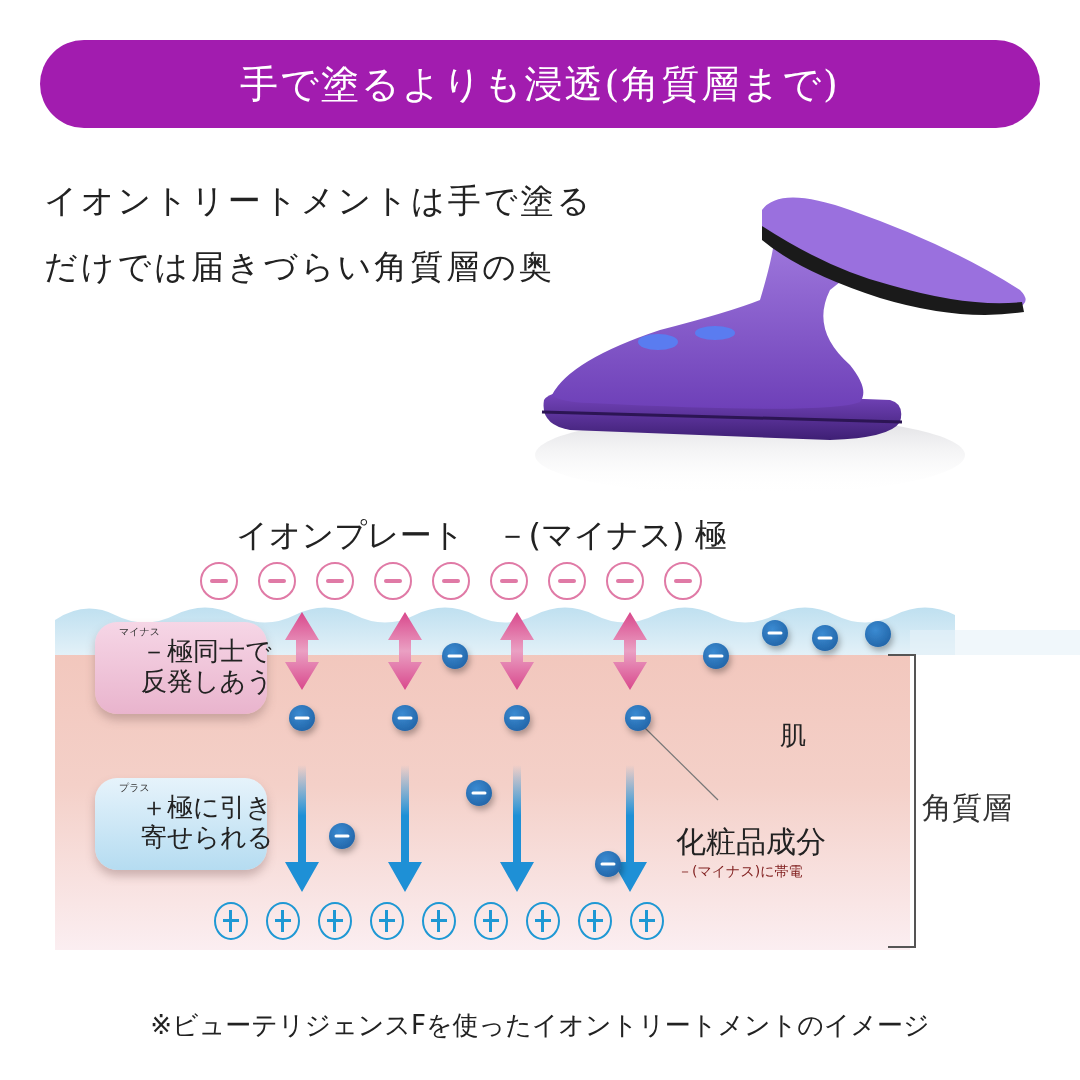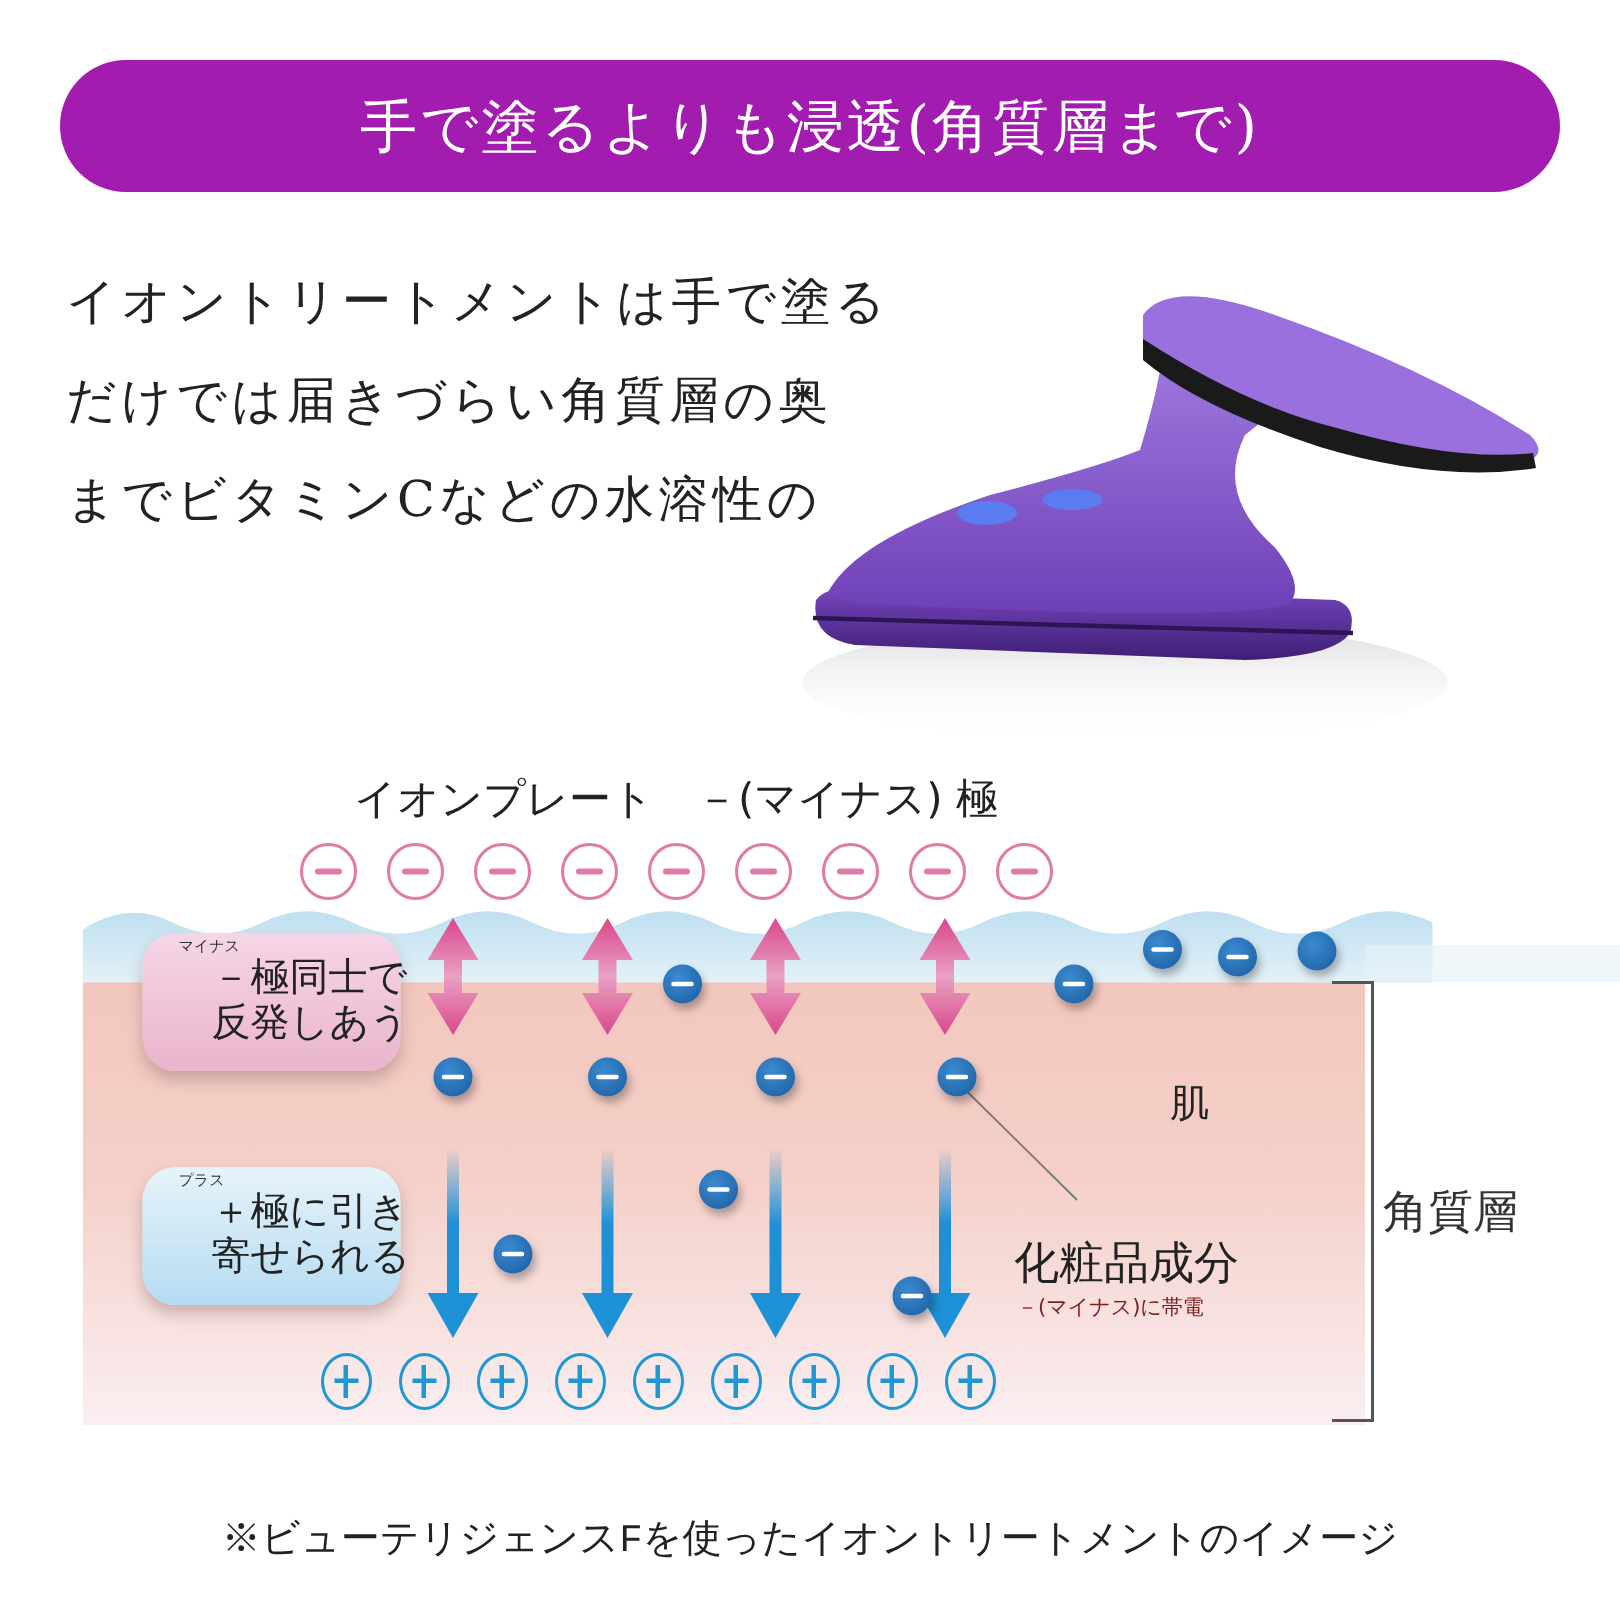--- a/index.html
+++ b/index.html
@@ -21,21 +21,21 @@
     letter-spacing: 3px;
   }
   .intro .line { display: block; white-space: nowrap; }
 
   
   .device { position: absolute; left: 530px; top: 190px; width: 550px; height: 310px; }
 
   
   .diagram { position: absolute; left: 0; top: 500px; width: 1080px; height: 480px; }
   .plate-title {
-    position: absolute; left: 236px; top: 14px; font-size: 28px; color: #222; white-space: nowrap;
+    position: absolute; left: 236px; top: 14px; font-size: 32px; color: #222; white-space: nowrap;
   }
   .neg-row { position: absolute; left: 200px; top: 62px; display: flex; gap: 20px; }
   .neg-circle {
     width: 38px; height: 38px; border: 2.5px solid #e07aa6; border-radius: 50%;
     position: relative; background: #fff;
   }
   .neg-circle::after {
     content: ""; position: absolute; left: 8px; right: 8px; top: 15px; height: 4px;
     background: #e07aa6; border-radius: 2px;
   }
@@ -74,34 +74,33 @@
   .bracket {
     position: absolute; left: 888px; top: 154px; width: 28px; height: 294px;
     border-top: 2px solid #555; border-right: 2px solid #555; border-bottom: 2px solid #555;
   }
   .cosmetic-label { position: absolute; left: 676px; top: 306px; margin-top: 16px; }
   .cosmetic-main { display: block; font-size: 30px; color: #222; white-space: nowrap; }
   .cosmetic-sub { display: block; font-size: 14px; color: #7f1d1d; margin-left: 2px; white-space: nowrap; }
 
   .footnote {
     position: absolute; left: 0; width: 1080px; top: 1008px; text-align: center;
-    font-size: 26px; color: #222; white-space: nowrap; font-family: Liberation Mono, monospace;
+    font-size: 26px; color: #222; white-space: nowrap;
   }
 </style>
 </head>
 <body>
 
 <div class="banner">
   <span class="banner-title">手で塗るよりも浸透(角質層まで)</span>
 </div>
 
 <div class="intro">
   <span class="line">イオントリートメントは手で塗る</span>
   <span class="line">だけでは届きづらい角質層の奥</span>
-  <span class="line">までビタミンCなどの水溶性の</span>
 </div>
 
 <div class="device">
   <svg width="550" height="310" viewBox="0 0 550 310">
     <defs>
       <linearGradient id="bodyGrad" x1="0" y1="0" x2="0" y2="1">
         <stop offset="0" stop-color="#a37de0"></stop>
         <stop offset="1" stop-color="#6e40b8"></stop>
       </linearGradient>
       <linearGradient id="baseGrad" x1="0" y1="0" x2="0" y2="1">

